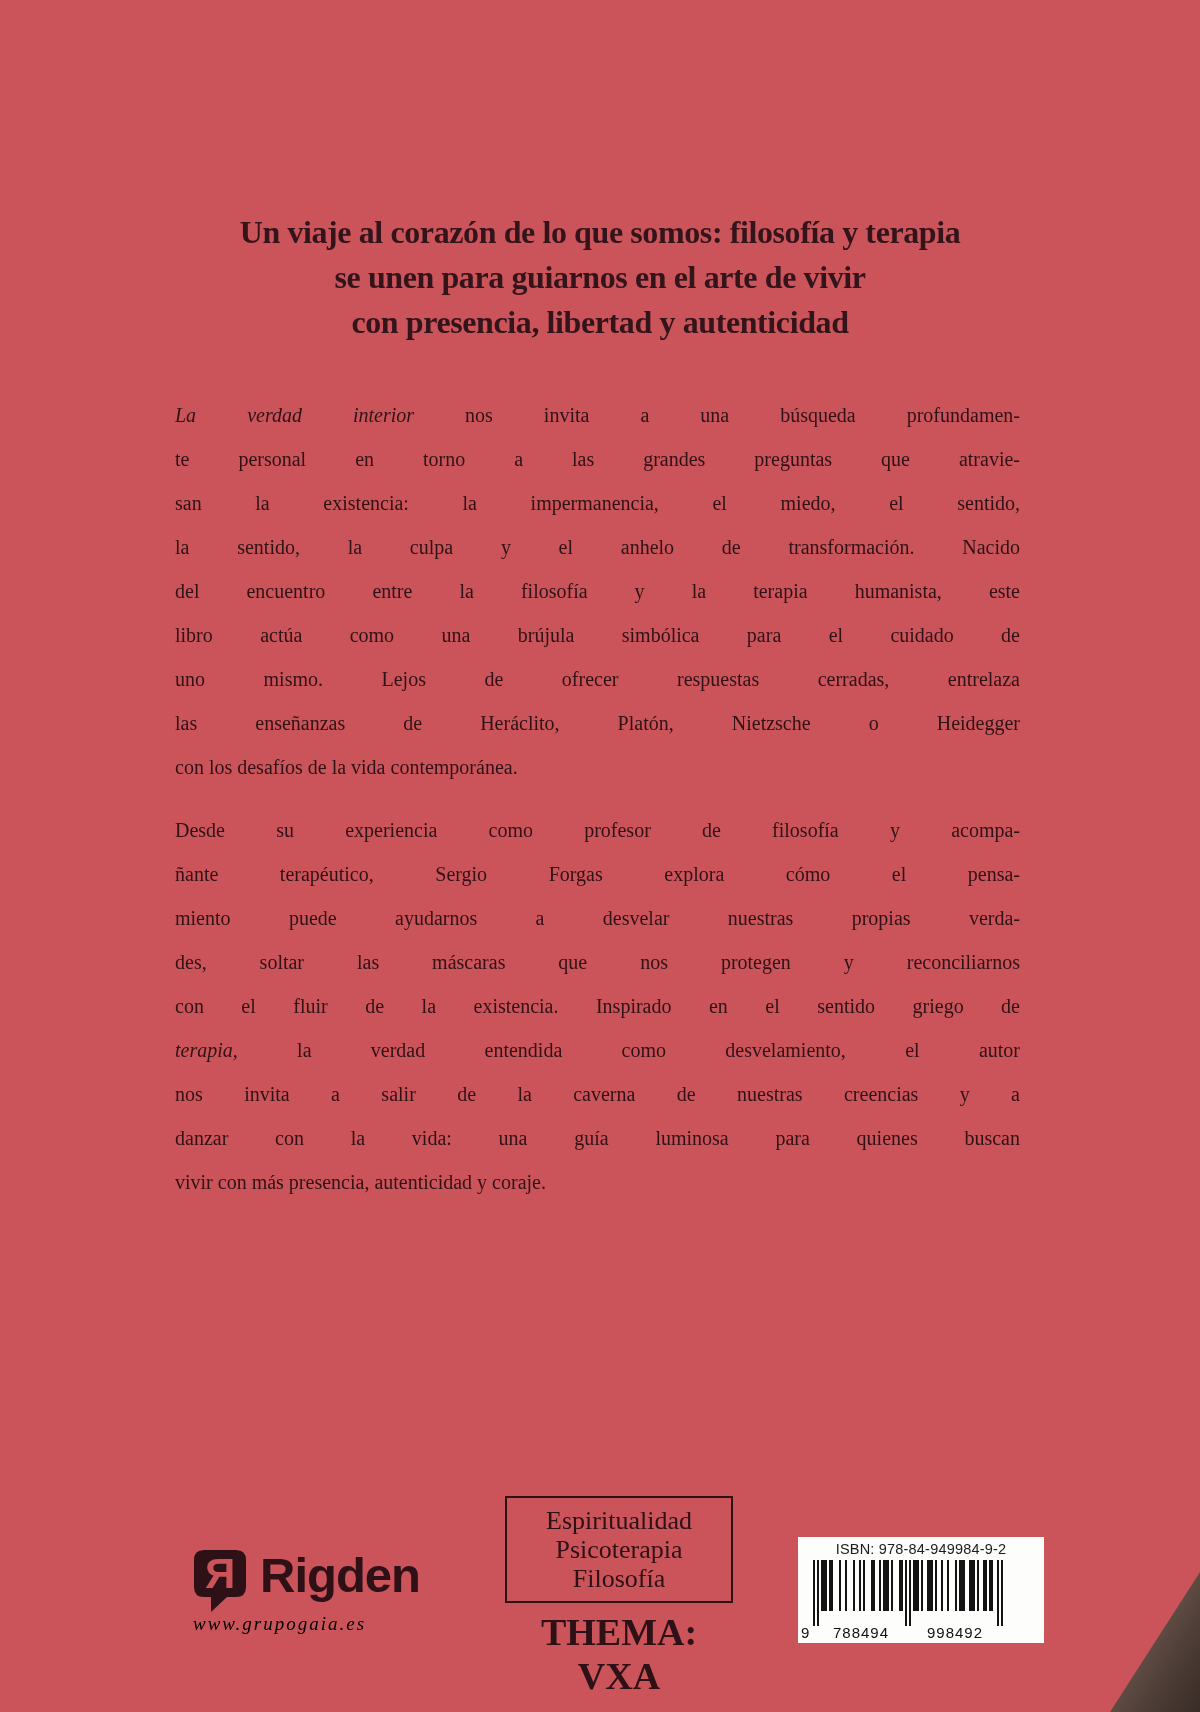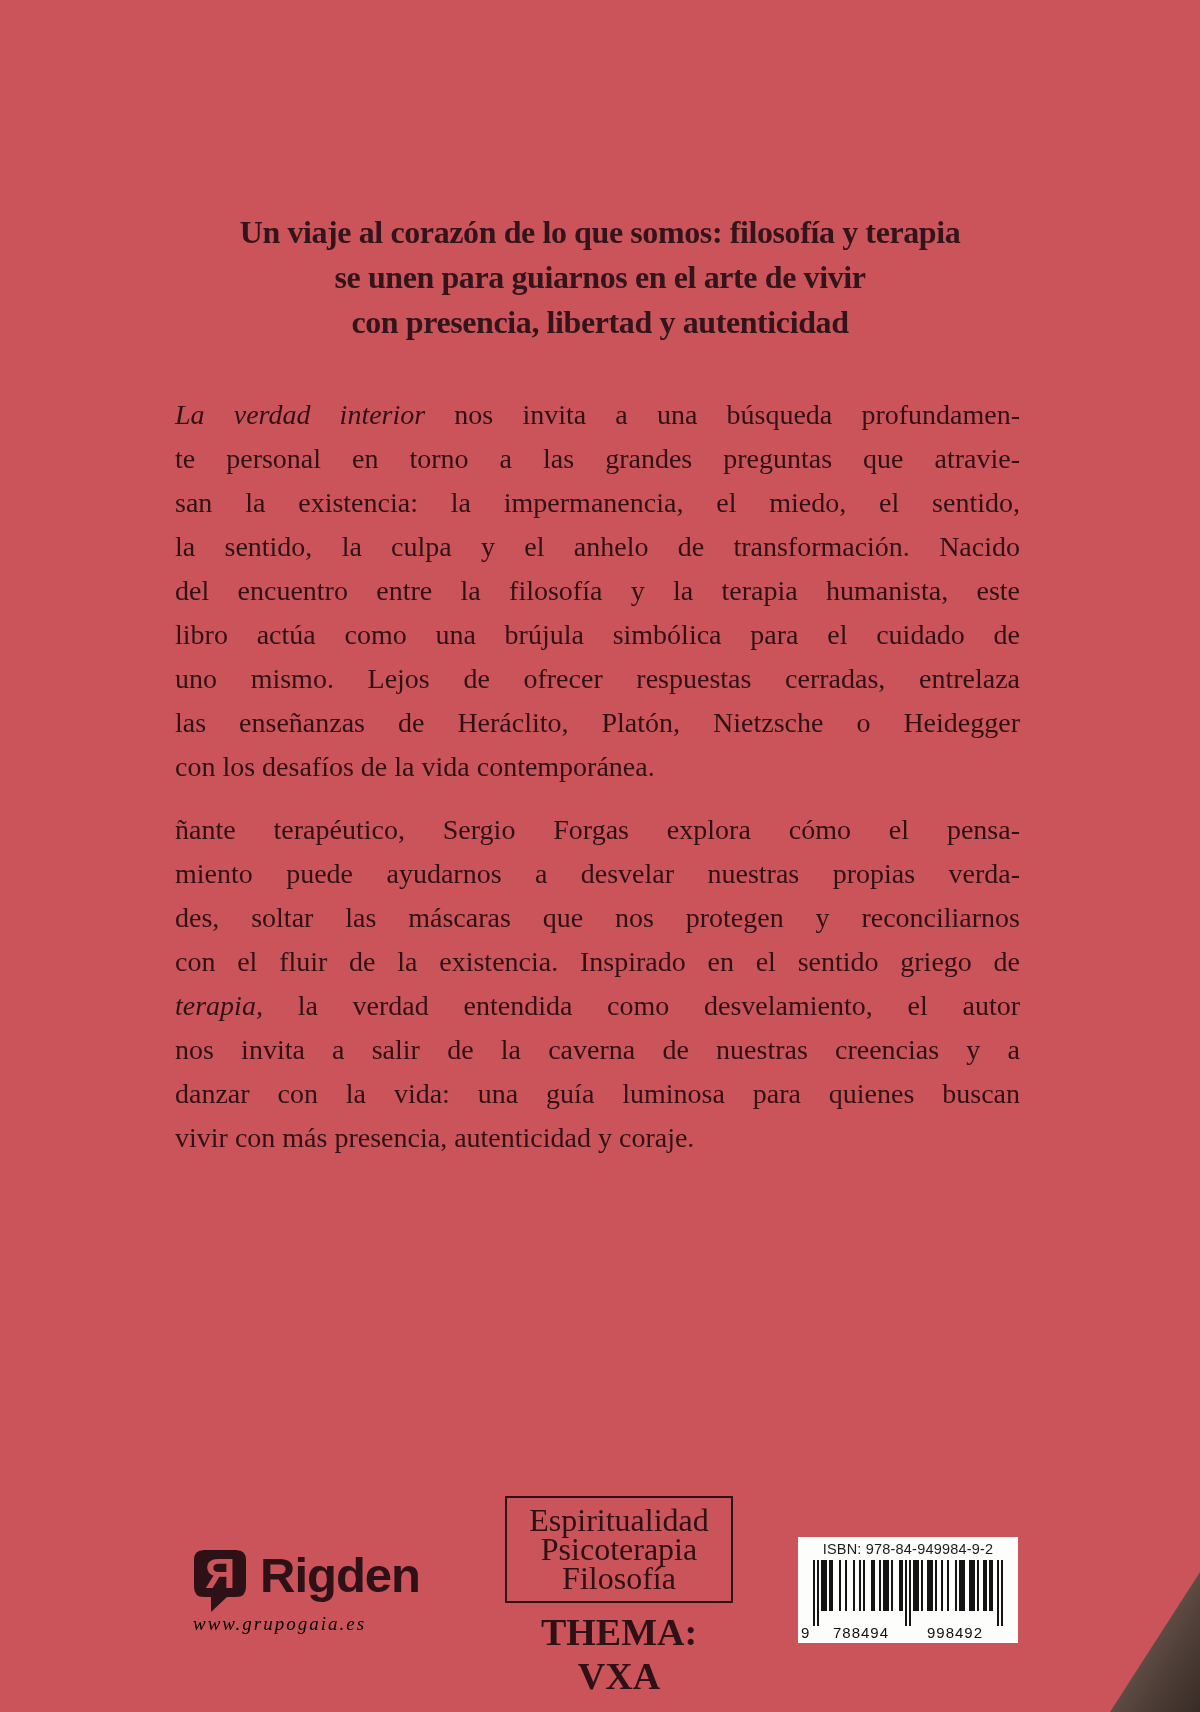--- a/index.html
+++ b/index.html
@@ -13,21 +13,21 @@
   }
   
   .headline{
     position:absolute;left:170px;top:210px;width:860px;
     text-align:center;font-weight:bold;font-size:32px;line-height:45px;
     letter-spacing:-0.4px;color:#33141a;
   }
   
   .synopsis{
     position:absolute;left:175px;top:393px;width:845px;
-    font-size:28px;line-height:44px;color:#301216;
+    font-size:20px;line-height:44px;color:#301216;
   }
   .para{margin:0 0 19px 0;}
   .line{text-align:justify;text-align-last:justify;white-space:normal;}
   .line.last{text-align-last:left;}
   .it{font-style:italic;}
   
   .publisher{position:absolute;left:193px;top:1549px;width:300px;}
   .logo-icon{position:absolute;left:0;top:0;}
   .wordmark{
     position:absolute;left:67px;top:2px;
@@ -36,29 +36,29 @@
   }
   .website{
     position:absolute;left:0px;top:64px;width:300px;
     font-style:italic;font-size:19px;letter-spacing:2px;color:#000000;
   }
   
   .catbox{
     position:absolute;left:505px;top:1496px;width:228px;height:107px;
     border:2px solid #2d1116;box-sizing:border-box;
     display:flex;flex-direction:column;justify-content:center;
-    text-align:center;font-size:32px;line-height:29px;color:#2d1116;
+    text-align:center;font-size:26px;line-height:29px;color:#2d1116;
   }
   .thema{
     position:absolute;left:505px;top:1610px;width:228px;
     text-align:center;font-weight:bold;font-size:38px;color:#2d1116;
   }
   
   .isbnbox{
-    position:absolute;left:798px;top:1537px;width:220px;height:106px;
+    position:absolute;left:798px;top:1537px;width:246px;height:106px;
     background:#fdfdfb;
   }
   .isbn-label{
     position:absolute;left:0;top:4px;width:100%;
     text-align:center;font-family:"Liberation Sans", sans-serif;
     font-size:14.5px;color:#1c1c1c;letter-spacing:0.2px;
   }
   .bars{position:absolute;left:15px;top:23px;width:190px;height:66px;}
   .bar{position:absolute;top:0;width:2px;background:#141414;}
   .bar.n{height:51px;}
@@ -94,20 +94,21 @@
         <div class="line"><span>te personal en torno a las grandes preguntas que atravie-</span></div>
         <div class="line"><span>san la existencia: la impermanencia, el miedo, el sentido,</span></div>
         <div class="line"><span>la sentido, la culpa y el anhelo de transformación. Nacido</span></div>
         <div class="line"><span>del encuentro entre la filosofía y la terapia humanista, este</span></div>
         <div class="line"><span>libro actúa como una brújula simbólica para el cuidado de</span></div>
         <div class="line"><span>uno mismo. Lejos de ofrecer respuestas cerradas, entrelaza</span></div>
         <div class="line"><span>las enseñanzas de Heráclito, Platón, Nietzsche o Heidegger</span></div>
         <div class="line last"><span>con los desafíos de la vida contemporánea.</span></div>
       </div>
       <div class="para">
+        <div class="line"><span>Desde su experiencia como profesor de filosofía y acompa-</span></div>
         <div class="line"><span>ñante terapéutico, Sergio Forgas explora cómo el pensa-</span></div>
         <div class="line"><span>miento puede ayudarnos a desvelar nuestras propias verda-</span></div>
         <div class="line"><span>des, soltar las máscaras que nos protegen y reconciliarnos</span></div>
         <div class="line"><span>con el fluir de la existencia. Inspirado en el sentido griego de</span></div>
         <div class="line"><span class="it">terapia,</span><span> la verdad entendida como desvelamiento, el autor</span></div>
         <div class="line"><span>nos invita a salir de la caverna de nuestras creencias y a</span></div>
         <div class="line"><span>danzar con la vida: una guía luminosa para quienes buscan</span></div>
         <div class="line last"><span>vivir con más presencia, autenticidad y coraje.</span></div>
       </div>
     </div>

